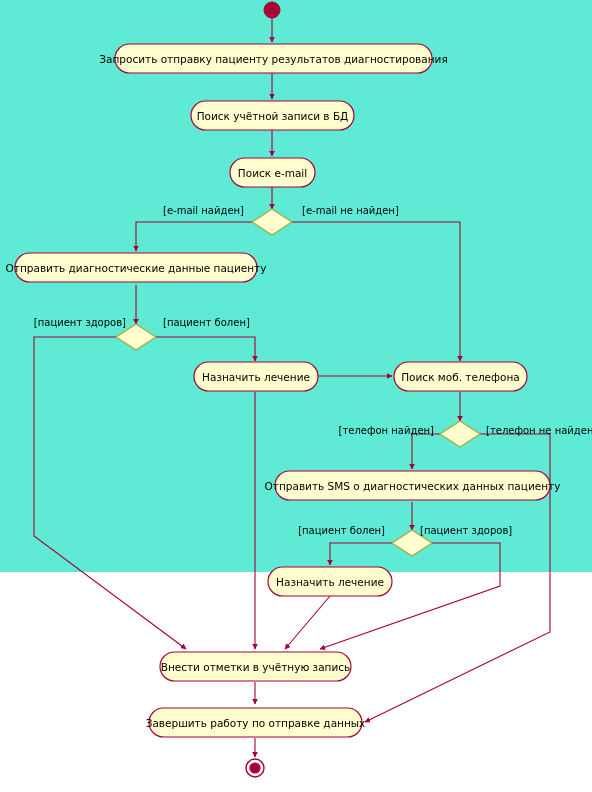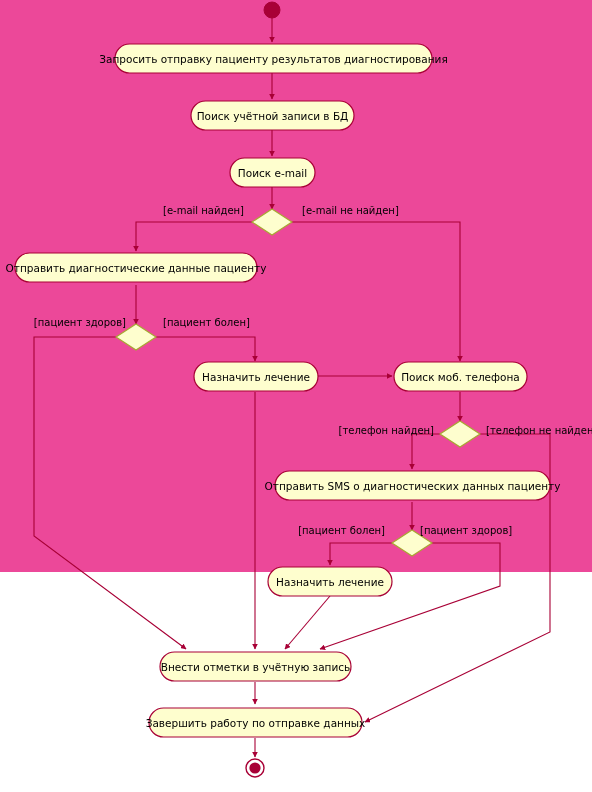--- a/index.html
+++ b/index.html
@@ -10,21 +10,21 @@
   body {
     width: 592px;
     height: 792px;
     overflow: hidden;
     font-family: "DejaVu Sans", sans-serif;
   }
   #diagram-root {
     position: relative;
     width: 592px;
     height: 572px;
-    background: #ec4899;
+    background: #5eead4;
   }
   svg#uml-canvas {
     display: block;
     width: 592px;
     height: 792px;
   }
   .activity-box {
     fill: #FEFECE;
     stroke: #A80036;
     stroke-width: 1.2;

